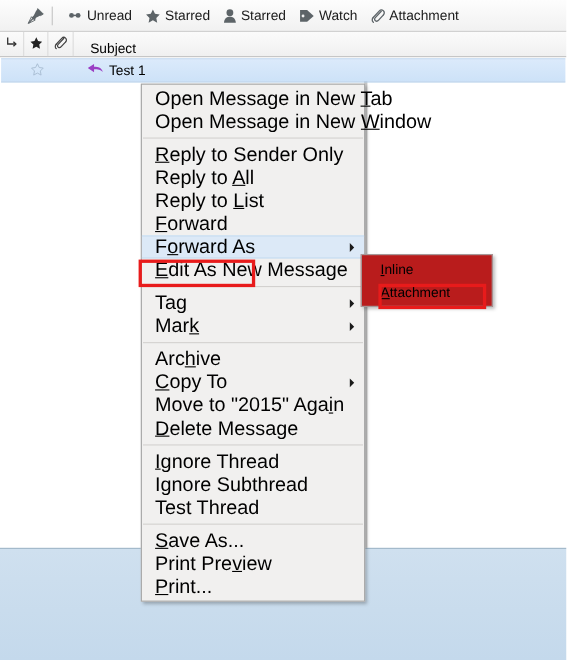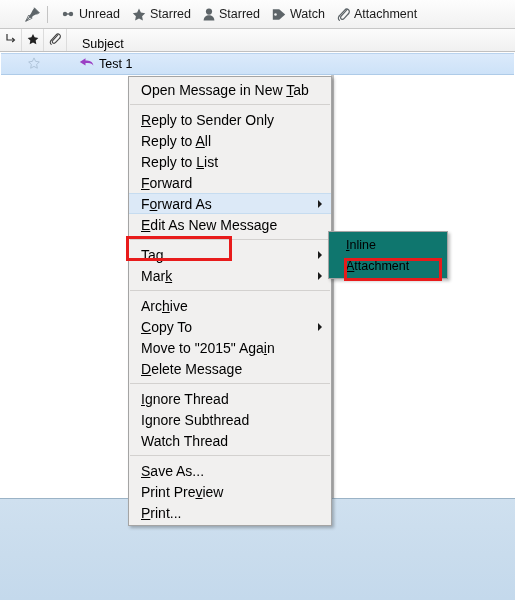--- a/index.html
+++ b/index.html
@@ -113,21 +113,21 @@
 
   
   .ctxmenu {
     position: absolute;
     left: 128px; top: 76px;
     width: 204px;
     background: #f1f0ef;
     border: 1px solid #a4a4a4;
     box-shadow: 2px 2px 3px rgba(0,0,0,.26);
     padding: 2px 0;
-    font-size: 14px;
+    font-size: 18px;
   }
   .mi {
     position: relative;
     height: 21px;
     display: flex;
     align-items: center;
     padding-left: 12px;
     padding-right: 18px;
     color: #000;
     white-space: nowrap;
@@ -151,21 +151,21 @@
     background: #d3d1cf;
     margin: 4px 1px;
   }
   .acc { text-decoration: underline; }
 
   
   .submenu {
     position: absolute;
     left: 328px; top: 231px;
     width: 120px;
-    background: #0f766e;
+    background: #b91c1c;
     border: 1px solid #a4a4a4;
     box-shadow: 2px 2px 3px rgba(0,0,0,.26);
     padding: 2px 0;
     font-size: 12.5px;
   }
   .submenu .mi { padding-left: 17px; }
 
   
   .redbox {
     position: absolute;
@@ -306,20 +306,23 @@
       </span>
       <span>Test 1</span>
     </div>
   </div>
 
   <div class="ctxmenu">
 
     <div class="mi">
       <span>Open Message in New <span class="acc">T</span>ab</span>
     </div>
+    <div class="mi">
+      <span>Open Message in New <span class="acc">W</span>indow</span>
+    </div>
 
     <div class="sep"></div>
 
     <div class="mi">
       <span><span class="acc">R</span>eply to Sender Only</span>
     </div>
     <div class="mi">
       <span>Reply to <span class="acc">A</span>ll</span>
     </div>
     <div class="mi">
@@ -365,21 +368,21 @@
 
     <div class="sep"></div>
 
     <div class="mi">
       <span><span class="acc">I</span>gnore Thread</span>
     </div>
     <div class="mi">
       <span>Ignore Subthread</span>
     </div>
     <div class="mi">
-      <span>Watch Thread</span>
+      <span>Test Thread</span>
     </div>
 
     <div class="sep"></div>
 
     <div class="mi">
       <span><span class="acc">S</span>ave As...</span>
     </div>
     <div class="mi">
       <span>Print Pre<span class="acc">v</span>iew</span>
     </div>

